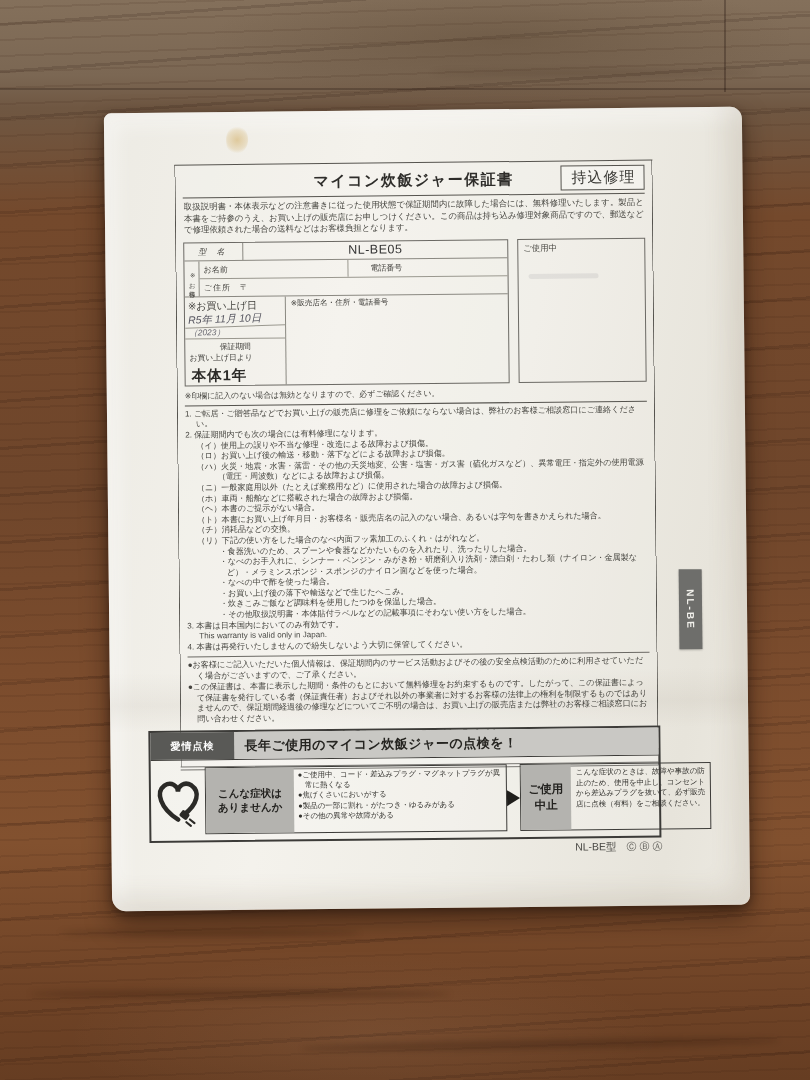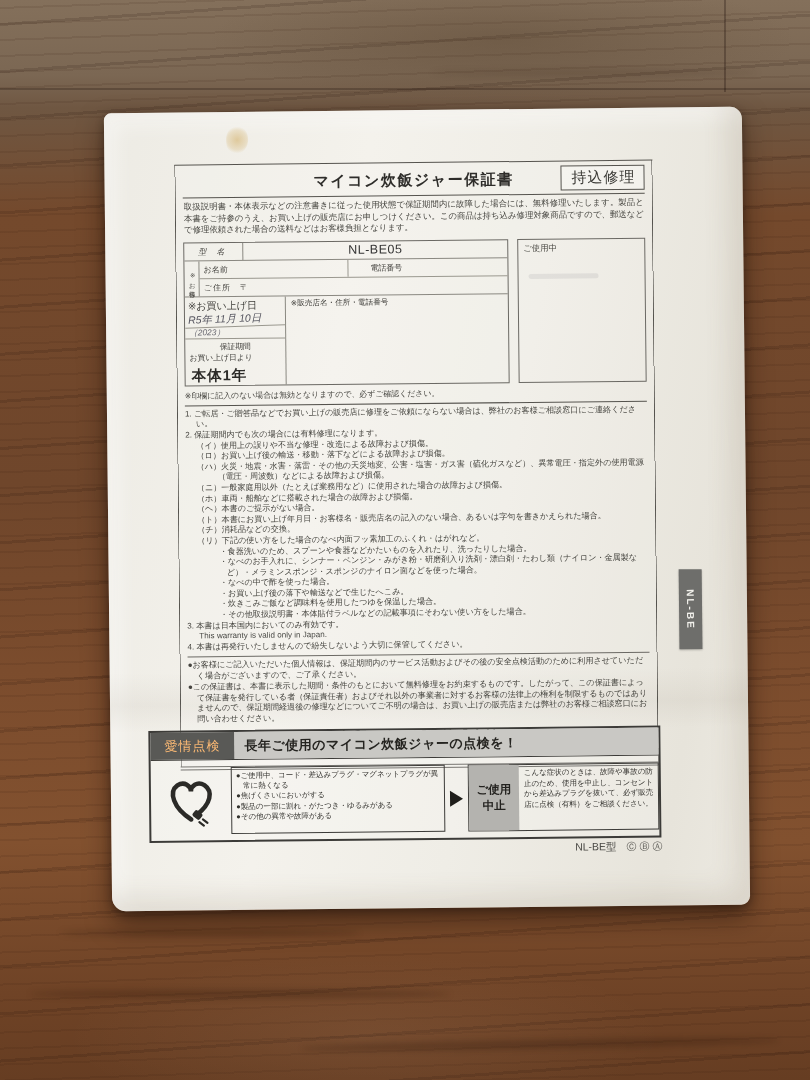--- a/index.html
+++ b/index.html
@@ -87,21 +87,21 @@
   .t-en{padding-left:12px;color:#4a4a46;}
   .notices{border-top:1px solid #6b6964;margin-top:4px;padding-top:3px;font-size:8.1px;line-height:1.33;color:#45443f;}
   .notice-p{padding-left:9px;text-indent:-9px;}
   .company{margin-top:4px;text-align:center;}
   .company-name{font-size:13.5px;font-weight:700;letter-spacing:1px;color:#33322e;}
   .company-addr{font-size:7.6px;color:#55544f;margin-top:1px;padding-bottom:2px;}
 
   
   .inspect{position:absolute;left:38px;top:618px;width:512px;height:112px;border:2px solid #3c3b38;box-sizing:border-box;background:rgba(255,255,255,.2);}
   .ins-header{display:flex;height:27px;border-bottom:1.6px solid #3c3b38;}
-  .ins-label{width:84px;background:#595956;color:#fdba74;display:flex;align-items:center;justify-content:center;font-size:13px;font-weight:400;letter-spacing:1px;}
+  .ins-label{width:84px;background:#595956;color:#ffffff;display:flex;align-items:center;justify-content:center;font-size:10px;font-weight:700;letter-spacing:1px;}
   .ins-headline{flex:1;background:#c9c8c4;display:flex;align-items:center;padding-left:10px;font-size:13px;font-weight:700;color:#252420;letter-spacing:.5px;}
   .ins-body{display:flex;height:81px;align-items:center;}
   .ins-icon-cell{width:84px;display:flex;align-items:center;justify-content:center;}
   .sym-box{display:flex;border:1.4px solid #3c3b38;height:67px;box-sizing:border-box;}
   .sym-label{width:88px;background:#b4b3af;display:flex;align-items:center;justify-content:center;text-align:center;font-size:10.5px;font-weight:700;white-space:pre-line;color:#23221f;line-height:1.3;}
   .sym-list{width:204px;padding:3px 4px 0 4px;font-size:7.5px;line-height:1.36;color:#34332f;}
   .sym-item{padding-left:7px;text-indent:-7px;}
   .arrow-cell{width:24px;display:flex;align-items:center;justify-content:center;}
   .arrow{width:0;height:0;border-top:8px solid transparent;border-bottom:8px solid transparent;border-left:13px solid #1f1e1b;}
   .act-box{display:flex;border:1.4px solid #3c3b38;height:67px;box-sizing:border-box;}
@@ -219,20 +219,22 @@
     <div class="ins-body">
       <div class="ins-icon-cell">
         <svg viewBox="0 0 60 60" width="54" height="54" aria-hidden="true">
           <path class="ink" d="M30 50 C 10 37 5 19 15 12 C 23 7 30 13 30 19 C 30 13 37 7 45 12 C 55 19 52 33 36 45"></path>
           <rect x="32" y="41" width="10" height="8" rx="2" transform="rotate(38 37 45)" fill="#2b2a27"></rect>
           <line x1="43" y1="50" x2="48" y2="54" stroke="#2b2a27" stroke-width="2.4" stroke-linecap="round"></line>
           <line x1="39" y1="53" x2="44" y2="57" stroke="#2b2a27" stroke-width="2.4" stroke-linecap="round"></line>
         </svg>
       </div>
       <div class="sym-box">
+        <div class="sym-label">こんな症状は
+ありませんか</div>
         <div class="sym-list">
           <div class="sym-item">●ご使用中、コード・差込みプラグ・マグネットプラグが異常に熱くなる</div>
           <div class="sym-item">●焦げくさいにおいがする</div>
           <div class="sym-item">●製品の一部に割れ・がたつき・ゆるみがある</div>
           <div class="sym-item">●その他の異常や故障がある</div>
         </div>
       </div>
       <div class="arrow-cell">
           <div class="arrow"></div>
         </div>

